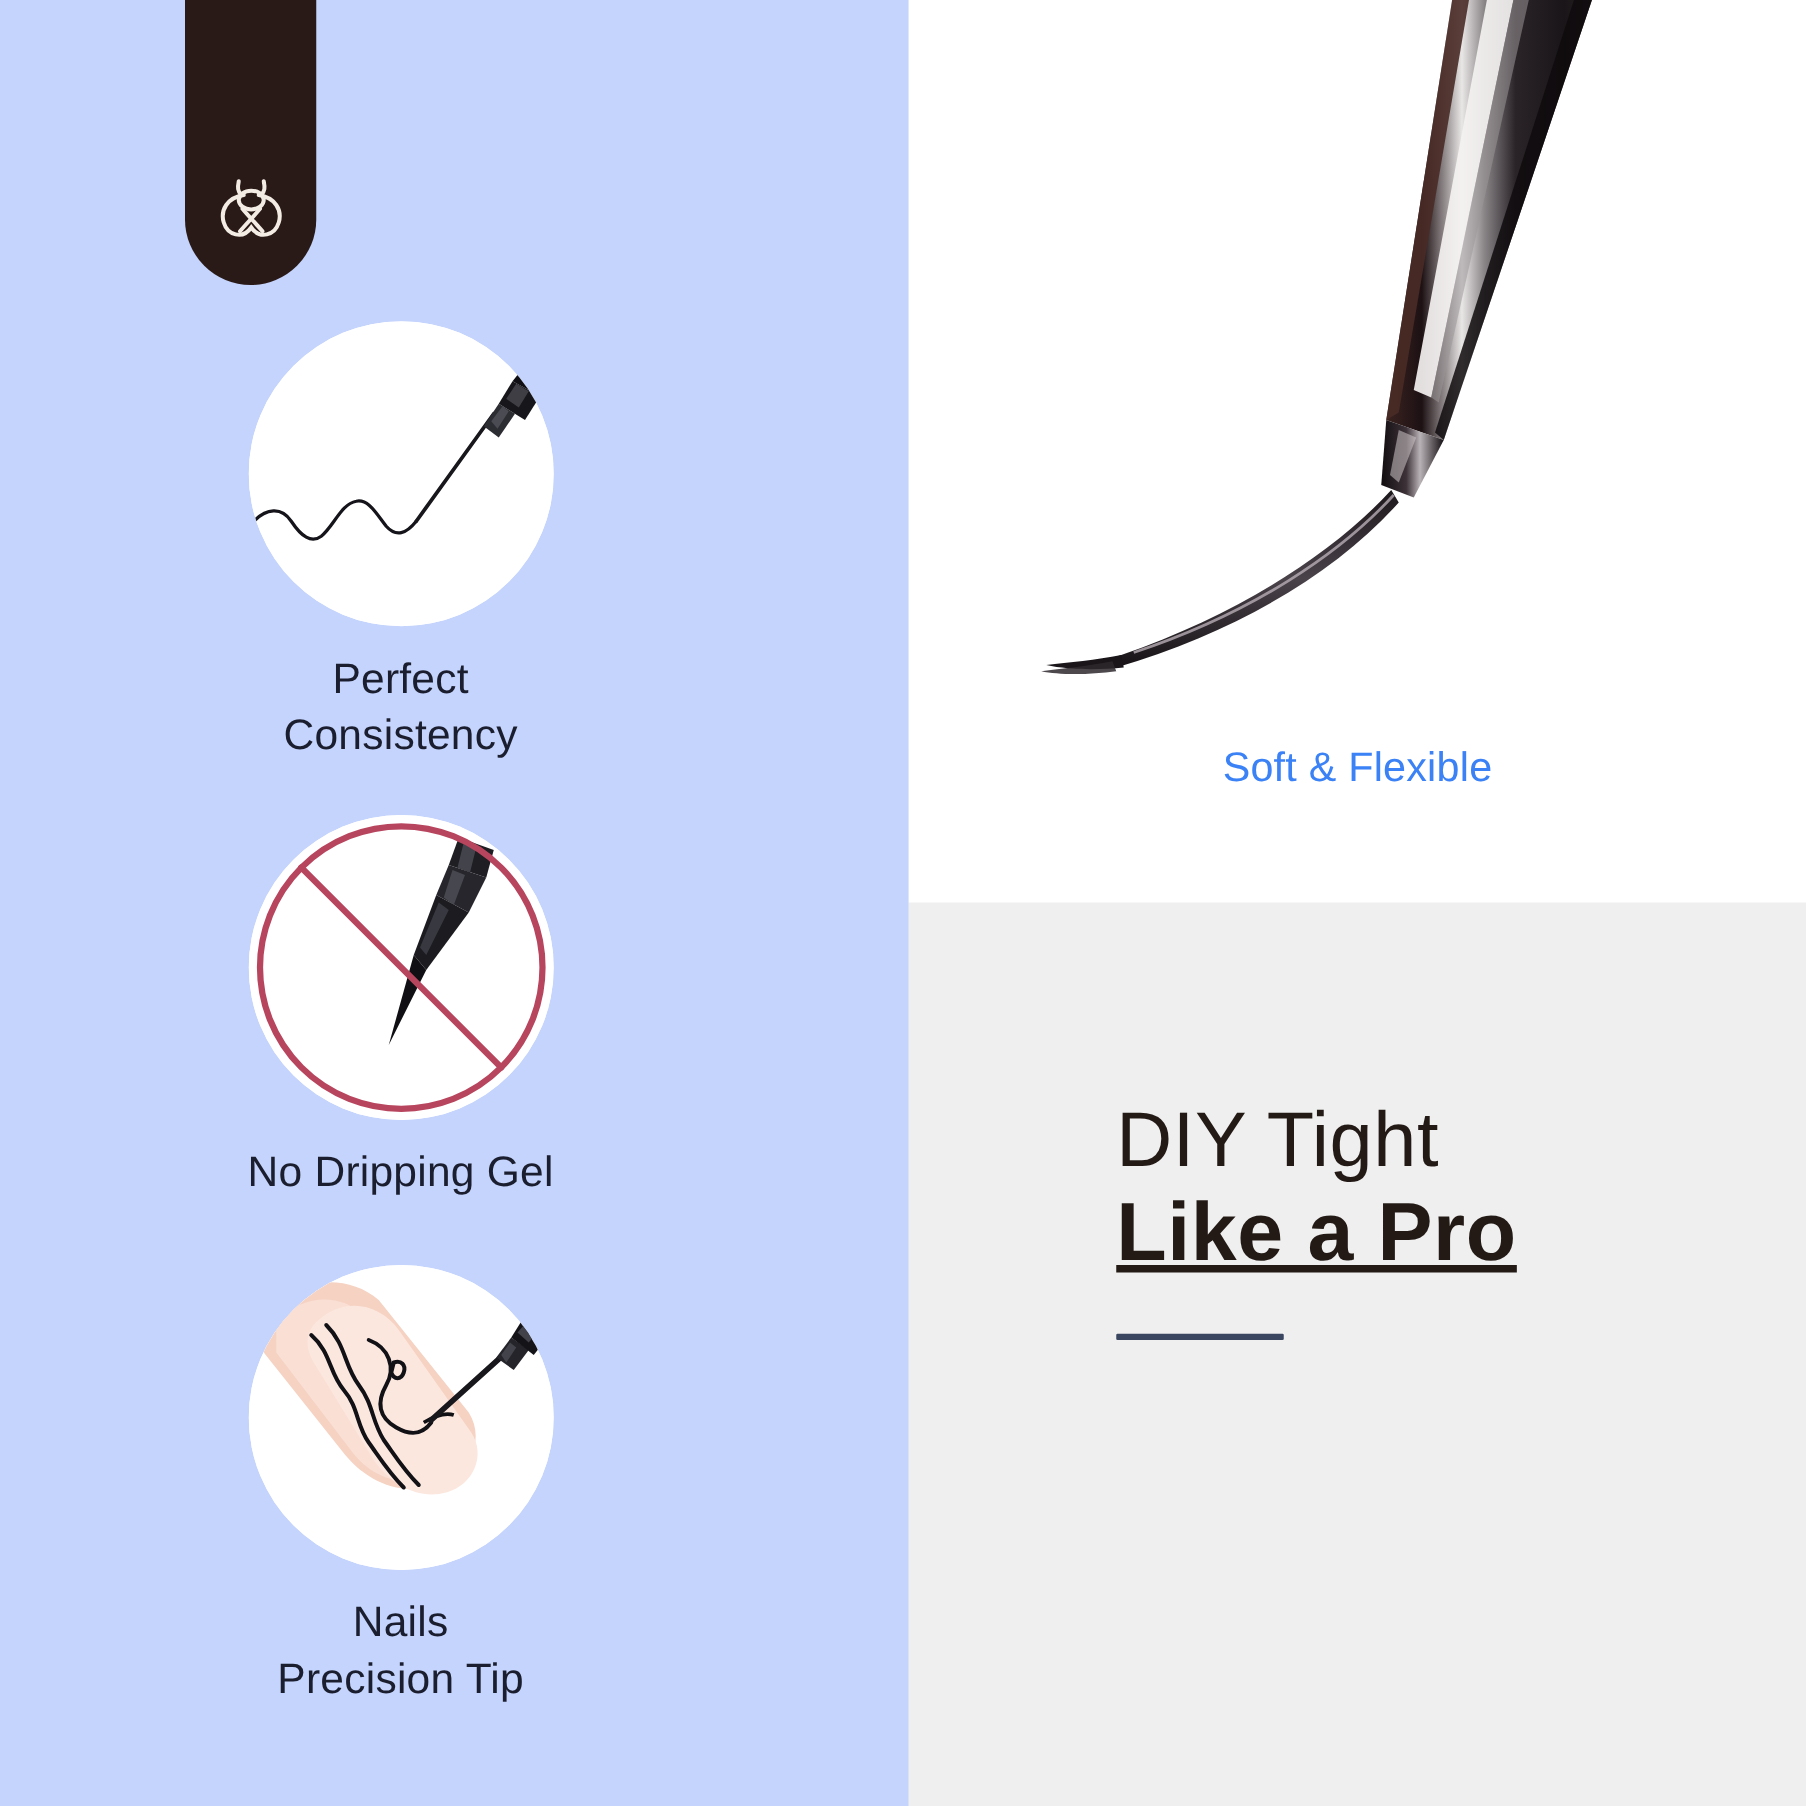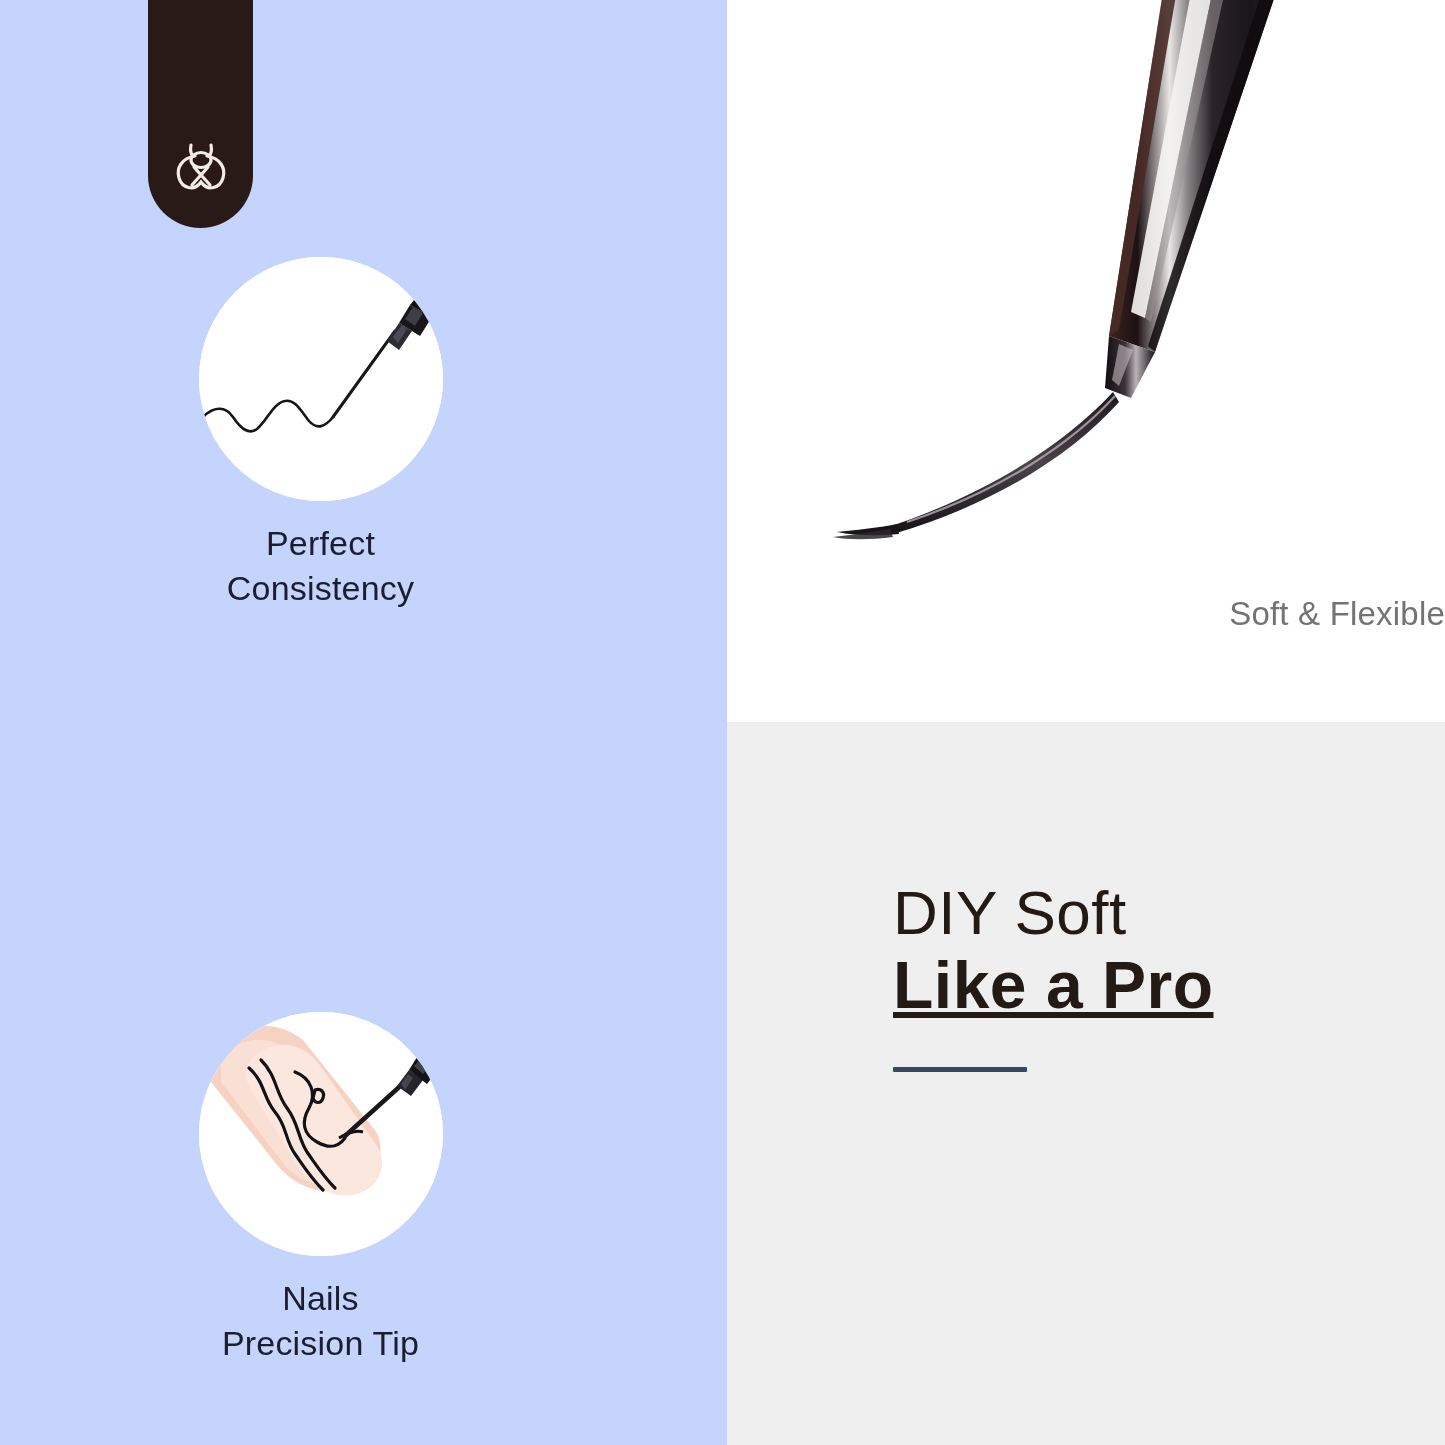--- a/index.html
+++ b/index.html
@@ -86,23 +86,23 @@
   
   .hero-photo {
     position: absolute;
     left: 727px; top: 0;
     width: 718px; height: 600px;
   }
   .hero-caption {
     position: absolute;
     left: 727px; top: 595px;
     width: 718px;
-    text-align: right;
+    text-align: center;
     font-size: 33px;
-    color: #737373;
+    color: #3b82f6;
     font-weight: 400;
     letter-spacing: 0.2px;
   }
 
   
   .marketing {
     position: absolute;
     left: 893px; top: 880px;
     width: 520px;
   }
@@ -178,20 +178,43 @@
 
         <path d="M200 66 L211 48 L233 60 L221 79 Z" fill="#17171b"></path>
         <path d="M206 62 L214 50 L224 56 L216 69 Z" fill="#48484f" opacity="0.8"></path>
         <path d="M211 48 L219 38 L238 50 L233 60 Z" fill="#101014"></path>
       </svg>
     </div>
     <div class="feature-label">Perfect
 Consistency</div>
   </div>
 
+  <div class="feature f2">
+    <div class="feature-circle">
+      <svg viewBox="0 0 244 244" width="244" height="244">
+        <rect width="244" height="244" fill="#ffffff"></rect>
+
+        <g>
+          <path d="M168 18 L196 28 L190 50 L160 40 Z" fill="#1e1e23"></path>
+          <path d="M172 22 L182 26 L177 46 L167 42 Z" fill="#4a4a54" opacity="0.85"></path>
+          <path d="M160 40 L190 50 L176 78 L150 64 Z" fill="#26262c"></path>
+          <path d="M163 44 L173 48 L164 72 L156 66 Z" fill="#55555f" opacity="0.7"></path>
+
+          <path d="M150 64 L176 78 L142 124 L132 112 Z" fill="#1b1b20"></path>
+          <path d="M152 70 L160 76 L142 112 L137 106 Z" fill="#4d4d57" opacity="0.6"></path>
+
+          <path d="M132 112 L142 124 L112 184 Z" fill="#101014"></path>
+        </g>
+
+        <circle cx="122" cy="122" r="113" fill="none" stroke="#b8455e" stroke-width="5"></circle>
+        <line x1="42" y1="42" x2="202" y2="202" stroke="#b8455e" stroke-width="5" stroke-linecap="round"></line>
+      </svg>
+    </div>
+    <div class="feature-label">No Dripping Gel</div>
+  </div>
 
   <div class="feature f3">
     <div class="feature-circle">
       <svg viewBox="0 0 244 244" width="244" height="244">
         <rect width="244" height="244" fill="#ffffff"></rect>
 
         <path d="M10 38 C38 10, 78 6, 104 28 L176 118 C190 140, 176 168, 150 176
                  C120 186, 92 172, 74 148 L12 70 C2 58, 2 46, 10 38 Z" fill="#f5d2c2"></path>
         <path d="M22 44 C44 24, 72 22, 92 40 L160 124 C172 142, 160 164, 140 170
                  C116 178, 94 166, 80 146 L22 70 Z" fill="#fadfd4"></path>
@@ -262,18 +285,18 @@
 
     <path d="M388 396 C346 442, 276 490, 180 522" fill="none" stroke="#b6aeb4" stroke-width="2.2" opacity="0.8"></path>
 
     <path d="M170 524 C150 528, 128 530, 110 532 C128 536, 152 536, 172 534 Z" fill="#1a1519"></path>
     <path d="M163 529 C142 533, 122 535, 106 537 C120 540, 144 540, 166 537 Z" fill="#2e282d" opacity="0.85"></path>
   </svg>
 
   <div class="hero-caption">Soft &amp; Flexible</div>
 
   <div class="marketing">
-    <div class="headline-light">DIY Soft</div>
+    <div class="headline-light">DIY Tight</div>
     <div class="headline-bold">Like a Pro</div>
     <div class="rule"></div>
   </div>
 
 </div>
 
 </body></html>

